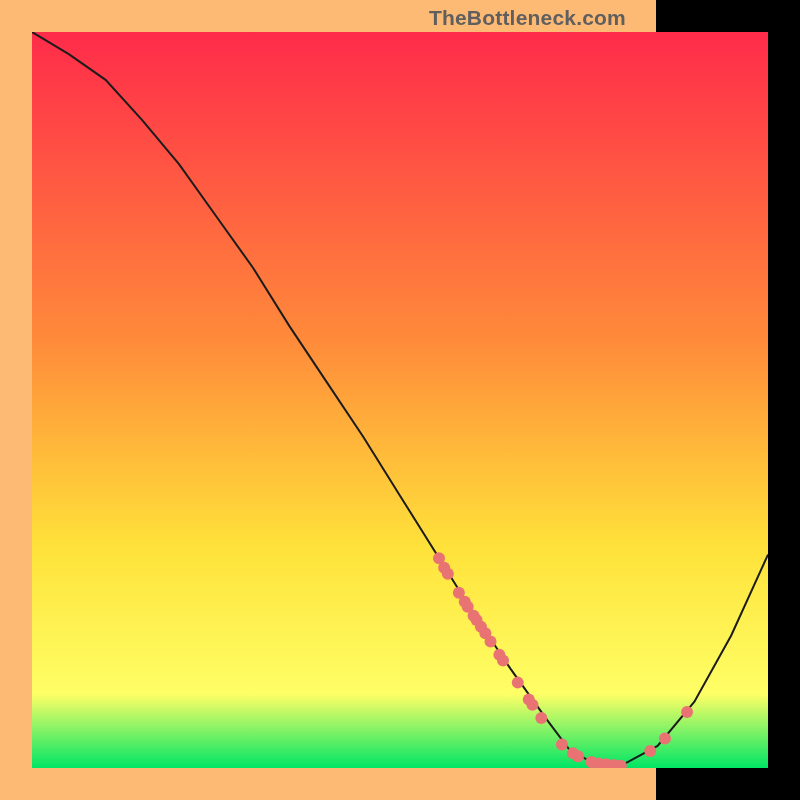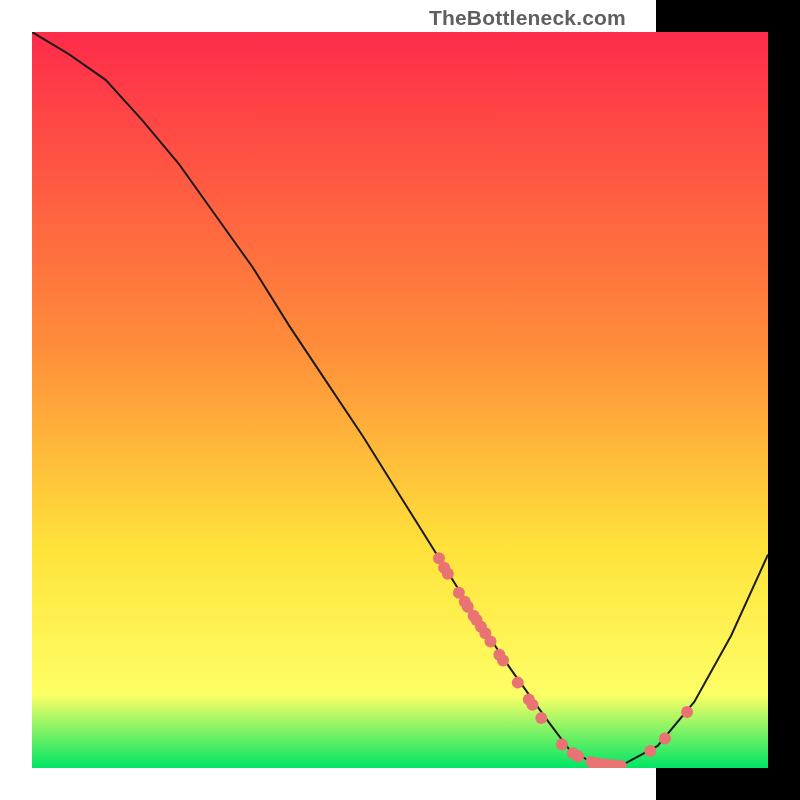--- a/index.html
+++ b/index.html
@@ -8,21 +8,21 @@
     width: 800px;
     height: 800px;
     background: #000000;
     overflow: hidden;
     font-family: Arial, Helvetica, sans-serif;
   }
   .stage {
     position: relative;
     width: 656px;
     height: 800px;
-    background: #ffffff;
+    background: #fdba74;
   }
   .plot {
     position: absolute;
     left: 32px;
     top: 32px;
     width: 736px;
     height: 736px;
     overflow: hidden;
   }
   .watermark {

